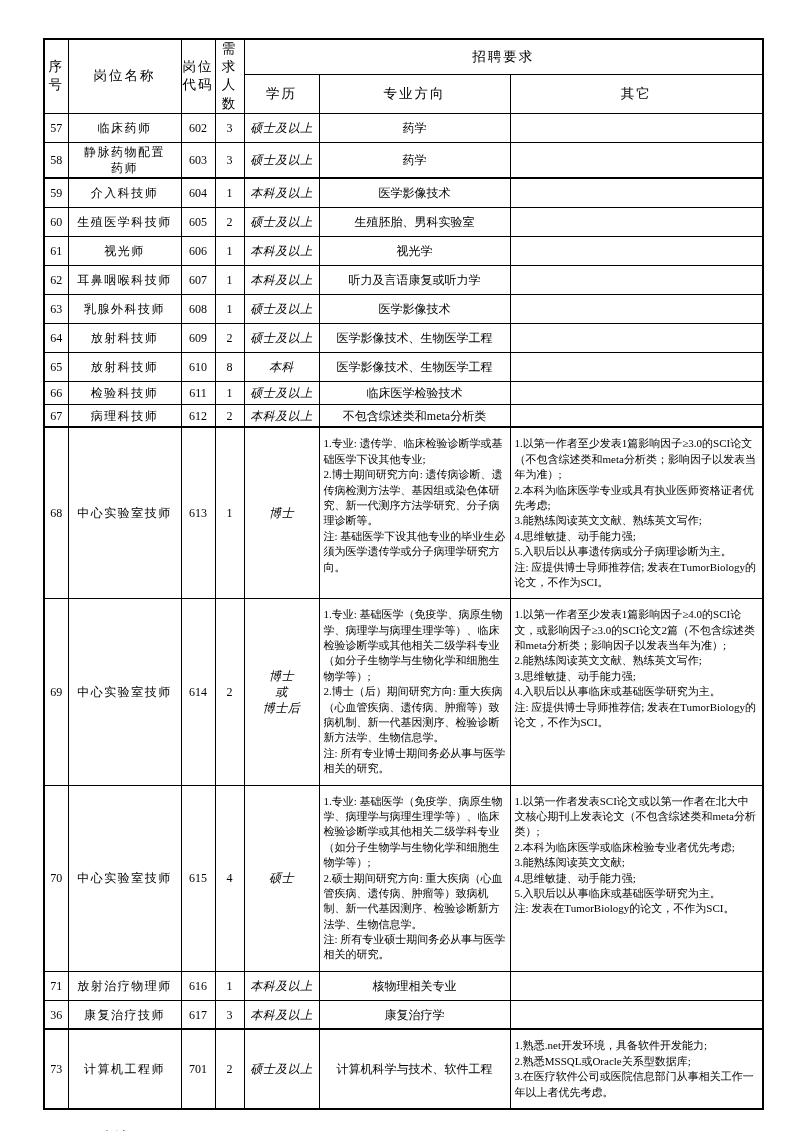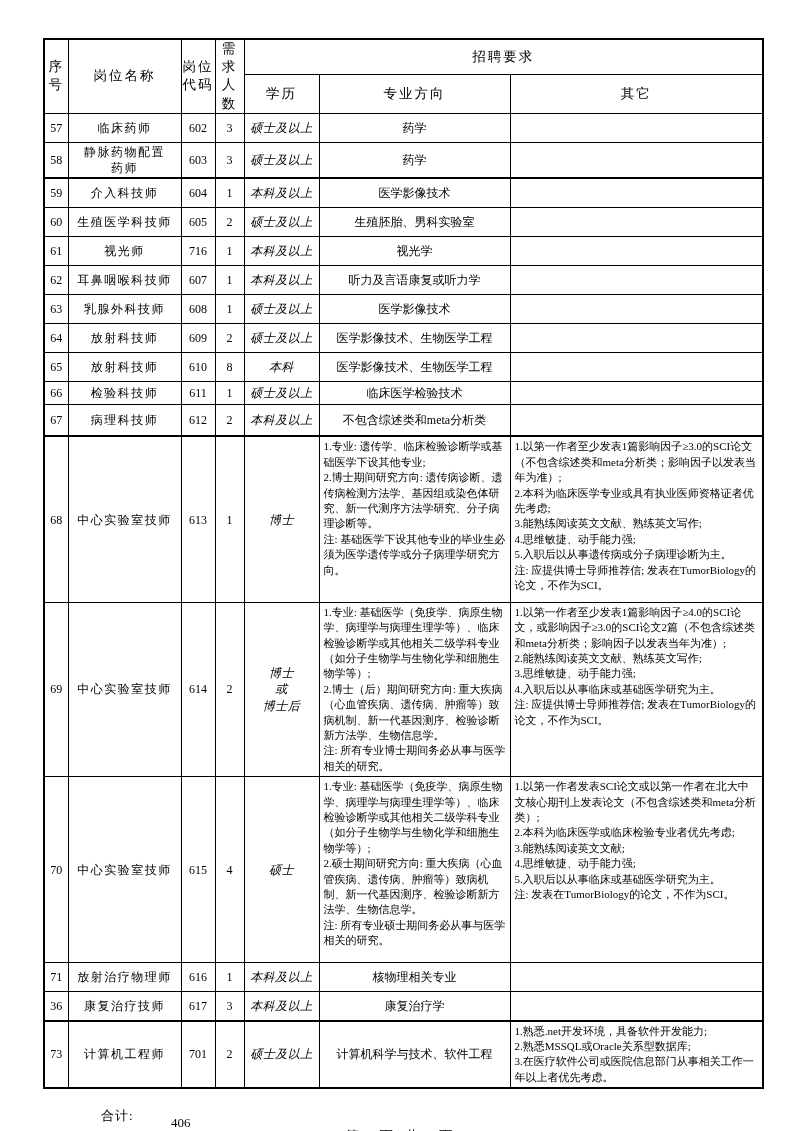--- a/index.html
+++ b/index.html
@@ -34,33 +34,33 @@
     font-weight: normal;
     font-size: 13.5px;
     letter-spacing: 2px;
     padding: 0 1px;
   }
   thead tr.h-top { height: 27px; }
   thead tr.h-sub { height: 30px; }
   tbody tr { height: 29px; }
   tbody tr:nth-child(2)  { height: 36px; }
   tbody tr:nth-child(10) { height: 23px; }
-  tbody tr:nth-child(11) { height: 32px; }
+  tbody tr:nth-child(11) { height: 23px; }
   tbody tr:nth-child(12) { height: 166px; }
   tbody tr:nth-child(13) { height: 172px; }
   tbody tr:nth-child(14) { height: 186px; }
   tbody tr:nth-child(17) { height: 64px; }
   td.c-name { letter-spacing: 1.5px; }
   td.c-edu  { letter-spacing: 0.5px; font-style: italic; }
   td.long-text {
     text-align: left;
     vertical-align: top;
     font-size: 11px;
     line-height: 1.4;
-    padding: 2px 4px;
+    padding: 8px 4px;
     letter-spacing: 0;
   }
   tbody tr.page-break td { border-top: 2.5px solid #000; margin-top: 8px; }
   .total-row {
     position: relative;
     height: 20px;
     margin: 4px 0 0 43px;
     font-size: 13px;
   }
   .total-row .total-label { position: absolute; left: 58px; top: 14px; letter-spacing: 1px; }
@@ -135,21 +135,21 @@
     <td class="c-name">生殖医学科技师</td>
     <td class="c-code">605</td>
     <td class="c-count">2</td>
     <td class="c-edu">硕士及以上</td>
     <td class="c-major">生殖胚胎、男科实验室</td>
     <td class="c-other"></td>
   </tr>
         <tr>
     <td class="c-seq">61</td>
     <td class="c-name">视光师</td>
-    <td class="c-code">716</td>
+    <td class="c-code">606</td>
     <td class="c-count">1</td>
     <td class="c-edu">本科及以上</td>
     <td class="c-major">视光学</td>
     <td class="c-other"></td>
   </tr>
         <tr>
     <td class="c-seq">62</td>
     <td class="c-name">耳鼻咽喉科技师</td>
     <td class="c-code">607</td>
     <td class="c-count">1</td>

